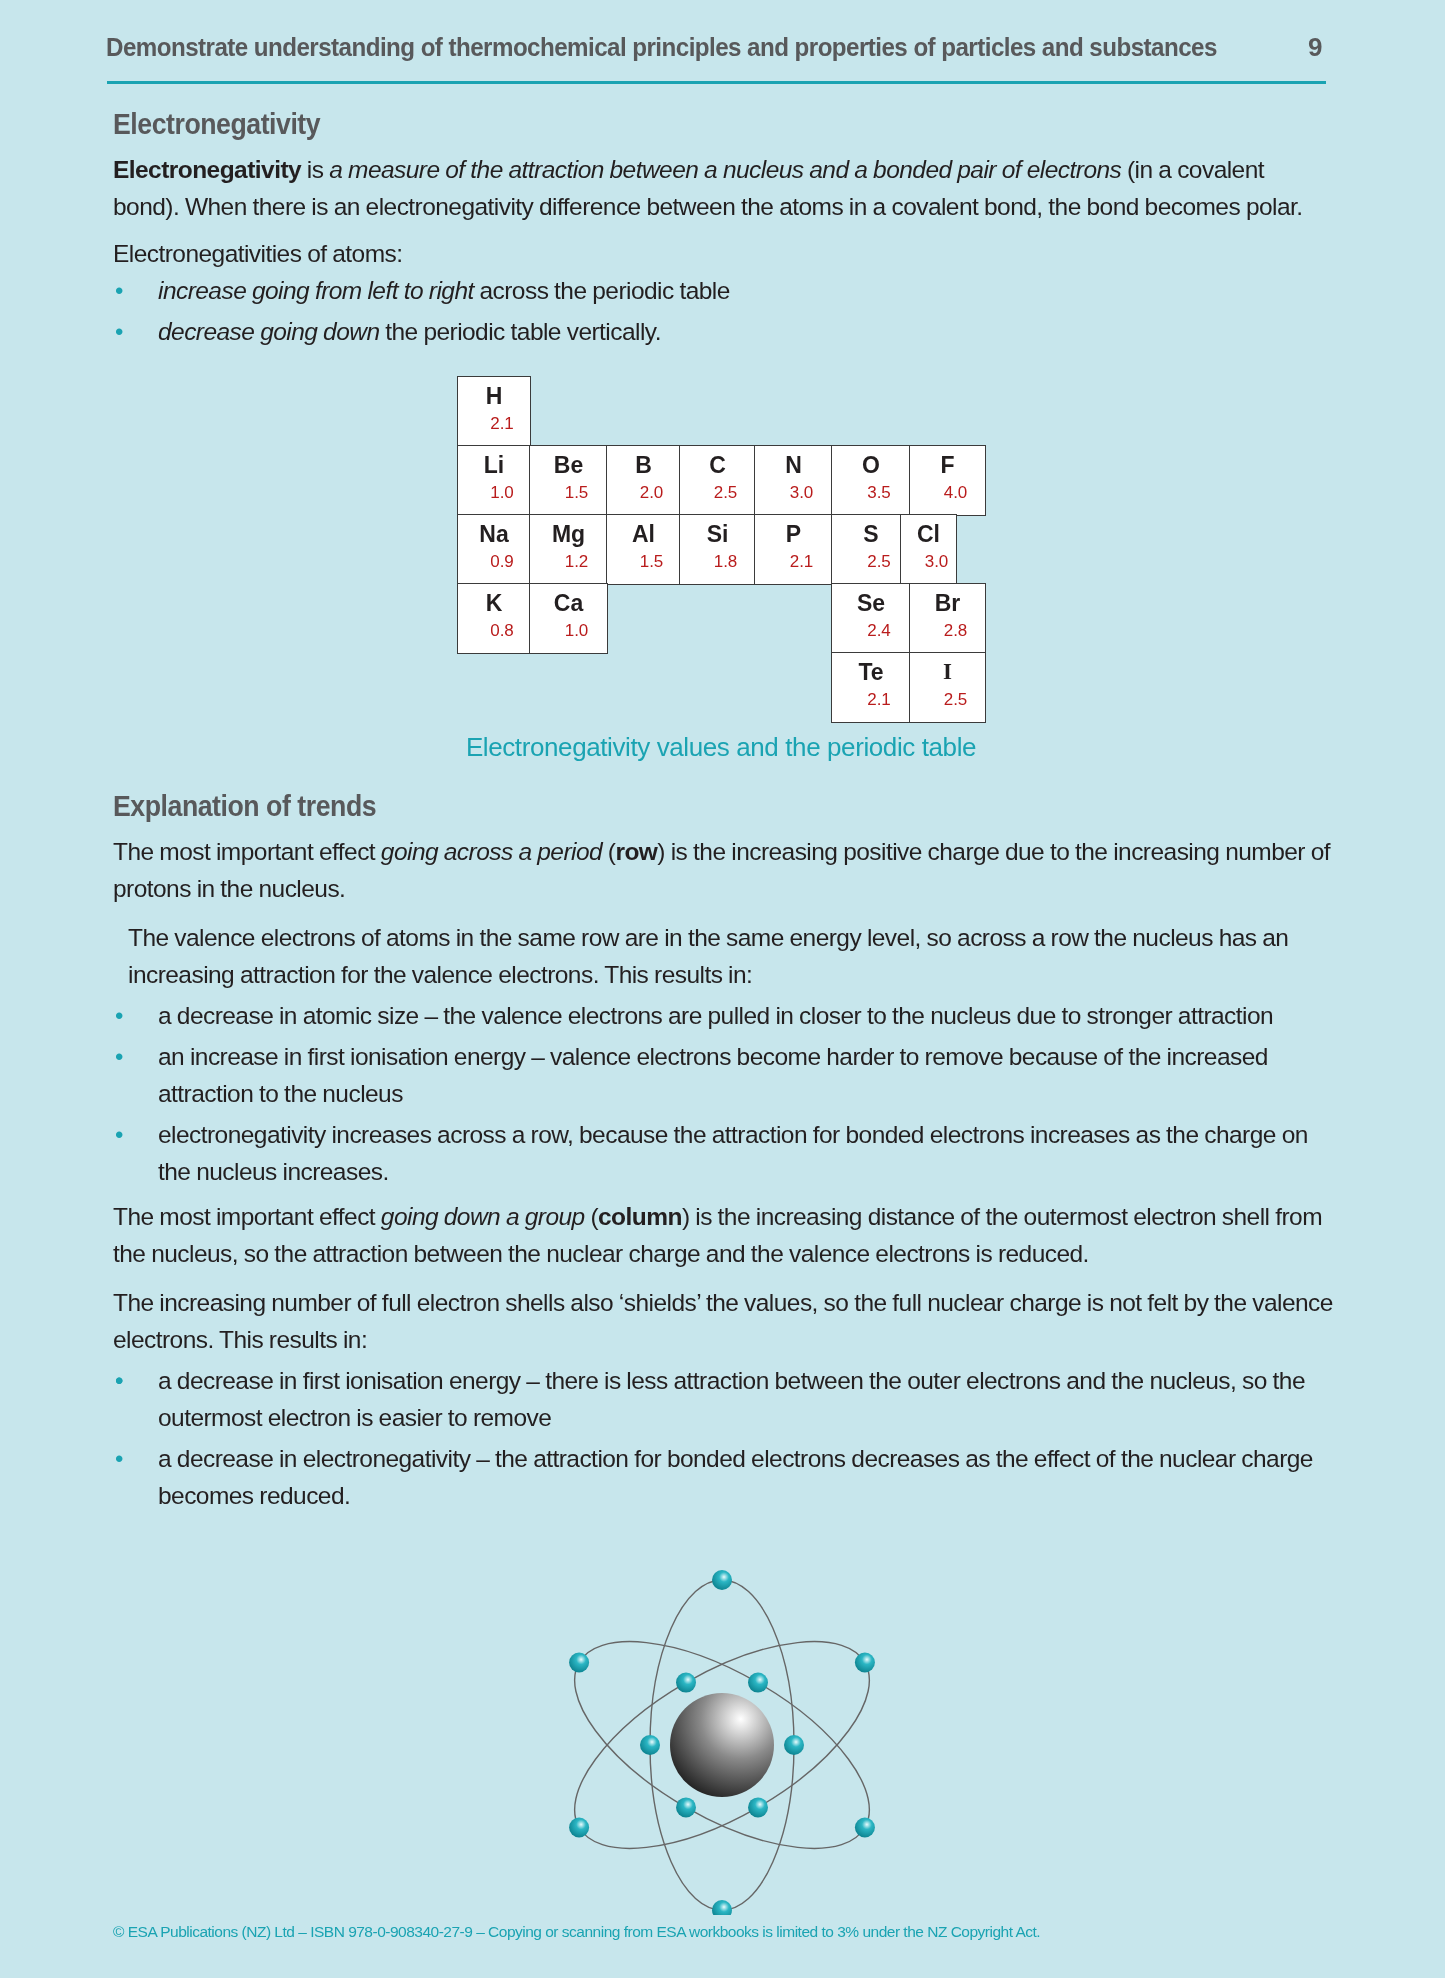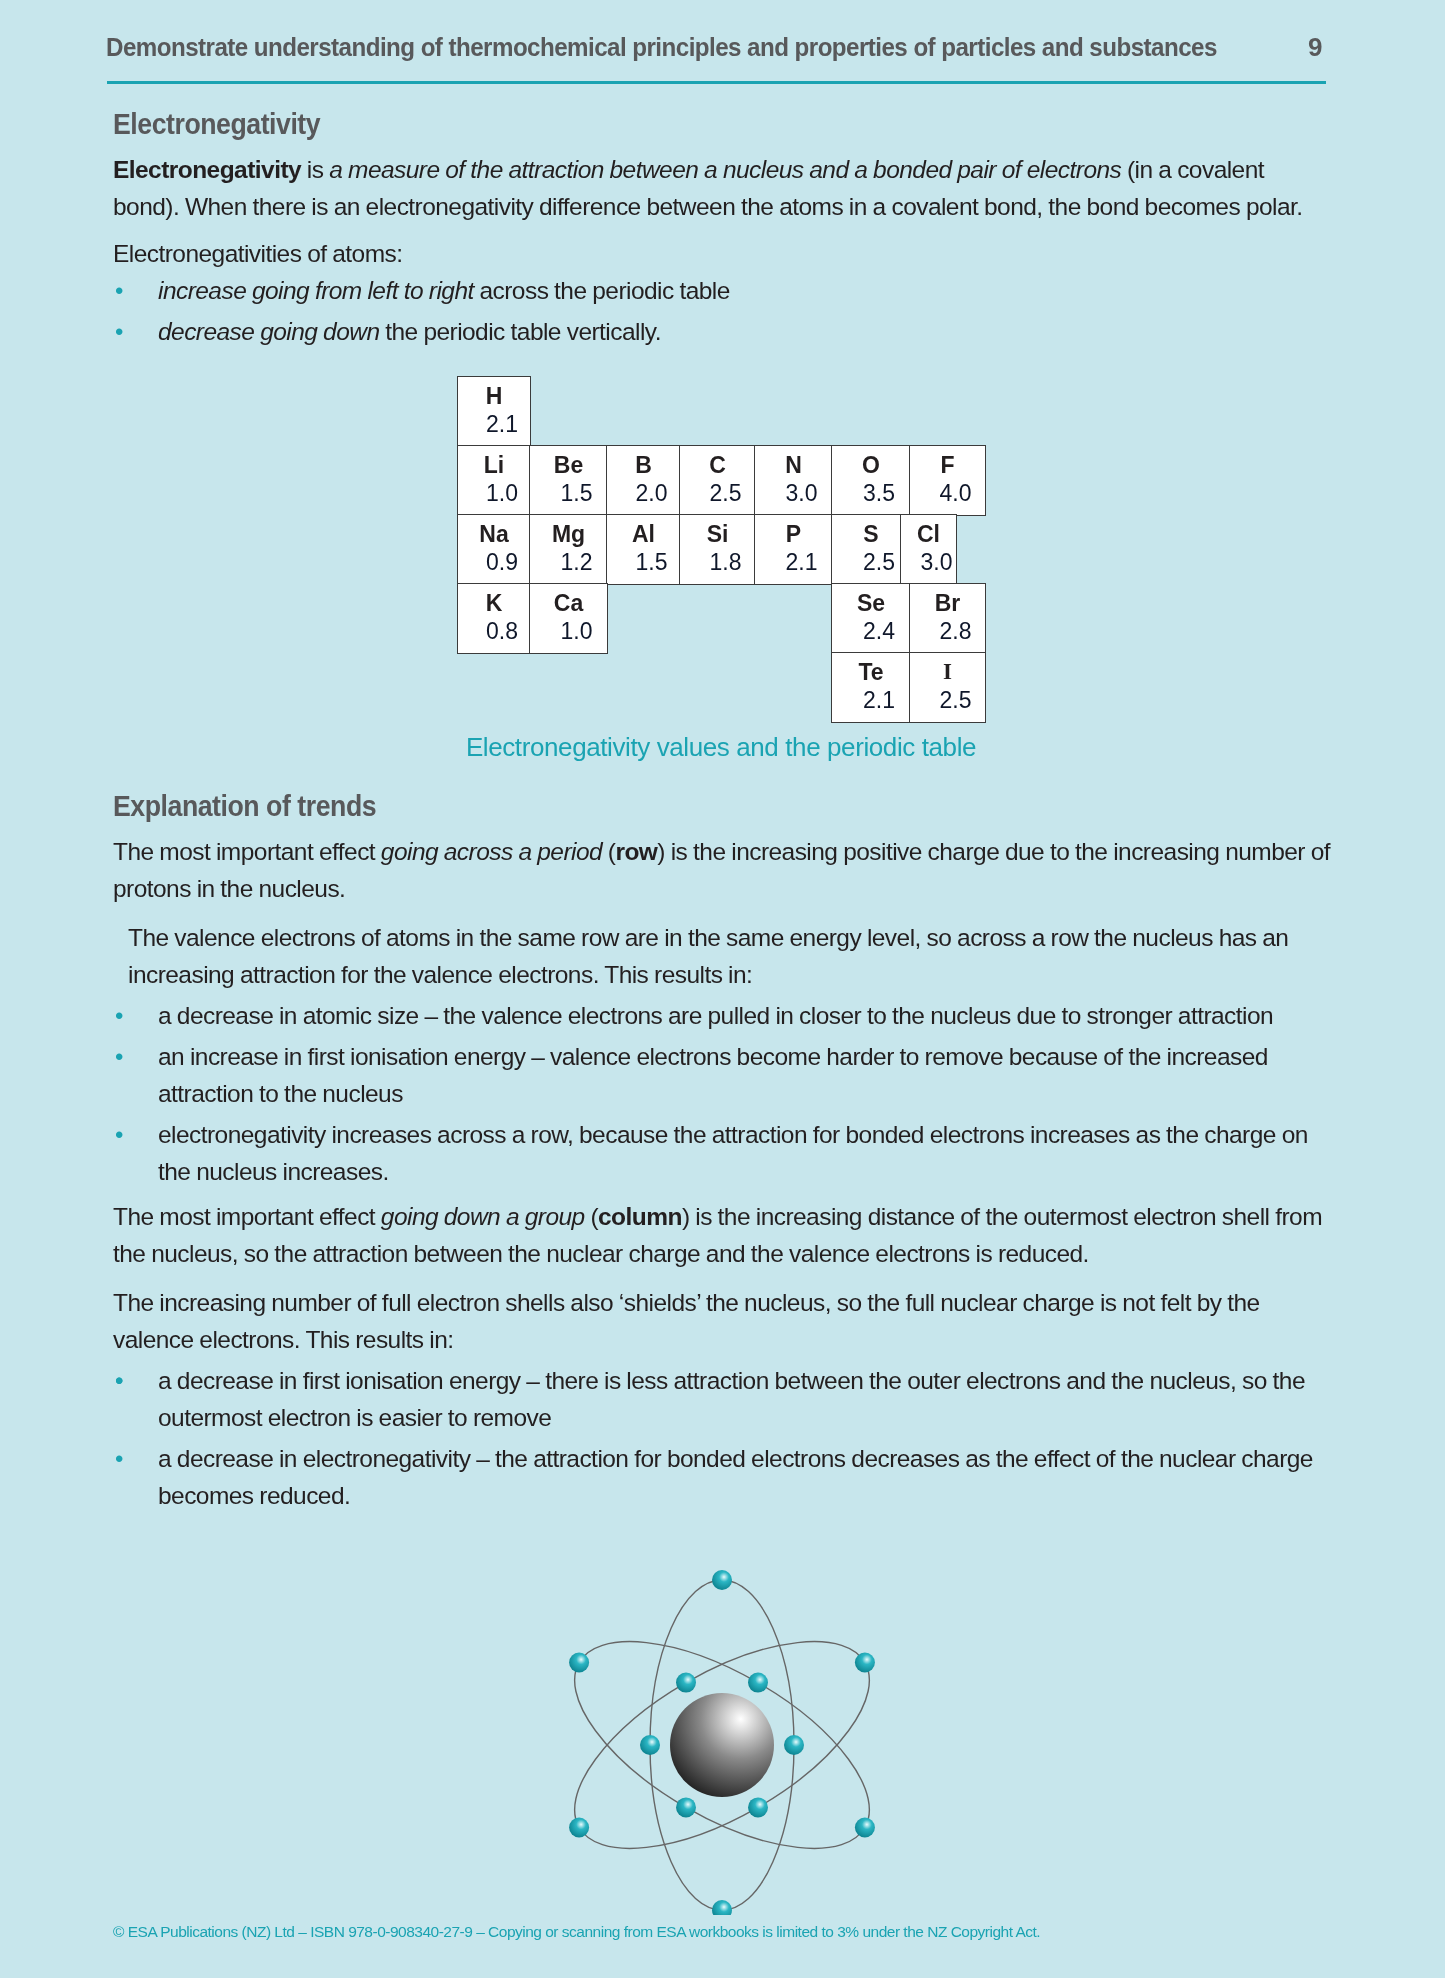--- a/index.html
+++ b/index.html
@@ -44,21 +44,21 @@
   em { font-style:italic; }
   strong { font-weight:bold; }
 
   
   .pt { position:absolute; left:458px; top:377px; width:530px; height:345px; }
   .cell {
     position:absolute; box-sizing:border-box; background:#ffffff;
     border:1.5px solid #3b3b3b; text-align:center;
   }
   .sym { display:block; font-weight:bold; font-size:23px; line-height:28px; margin-top:5px; color:#231f20; }
-  .val { display:block; font-size:23px; line-height:28px; color:#0f172a;padding-left:16px; }
+  .val { display:block; font-size:17px; line-height:28px; color:#b91c1c;padding-left:16px; }
   .caption {
     position:absolute; left:440px; top:732px; width:562px; text-align:center;
     font-size:26px; color:#1aa3b2; letter-spacing:-0.4px;
   }
   .atom { position:absolute; left:560px; top:1570px; width:325px; height:345px; }
   .footer {
     position:absolute; left:113px; top:1923px;
     font-size:15.5px; color:#1aa3b2;
     letter-spacing:-0.5px; white-space:nowrap;
   }
@@ -177,21 +177,21 @@
   </p>
   <p style="margin-top:12px;margin-left:15px;">The valence electrons of atoms in the same row are in the same energy level, so across a row the nucleus has an increasing attraction for the valence electrons. This results in:</p>
   <ul>
     <li><span class="bullet">•</span><span>a decrease in atomic size – the valence electrons are pulled in closer to the nucleus due to stronger attraction</span></li>
     <li><span class="bullet">•</span><span>an increase in first ionisation energy – valence electrons become harder to remove because of the increased attraction to the nucleus</span></li>
     <li><span class="bullet">•</span><span>electronegativity increases across a row, because the attraction for bonded electrons increases as the charge on the nucleus increases.</span></li>
   </ul>
   <p style="margin-top:8px;">
     <span>The most important effect </span><em>going down a group</em><span> (</span><strong>column</strong><span>) is the increasing distance of the outermost electron shell from the nucleus, so the attraction between the nuclear charge and the valence electrons is reduced.</span>
   </p>
-  <p style="margin-top:12px;">The increasing number of full electron shells also ‘shields’ the nucleus, so the full nuclear charge is not felt by the valence electrons. This results in:</p>
+  <p style="margin-top:12px;">The increasing number of full electron shells also ‘shields’ the values, so the full nuclear charge is not felt by the valence electrons. This results in:</p>
   <ul>
     <li><span class="bullet">•</span></li>
     <li><span class="bullet">•</span><span>a decrease in first ionisation energy – there is less attraction between the outer electrons and the nucleus, so the outermost electron is easier to remove</span></li>
     <li><span class="bullet">•</span><span>a decrease in electronegativity – the attraction for bonded electrons decreases as the effect of the nuclear charge becomes reduced.</span></li>
   </ul>
 </div>
 
 <svg class="atom" viewBox="0 0 325 345">
   <defs>
     <radialGradient id="nuc" cx="0.68" cy="0.25" r="0.85">

